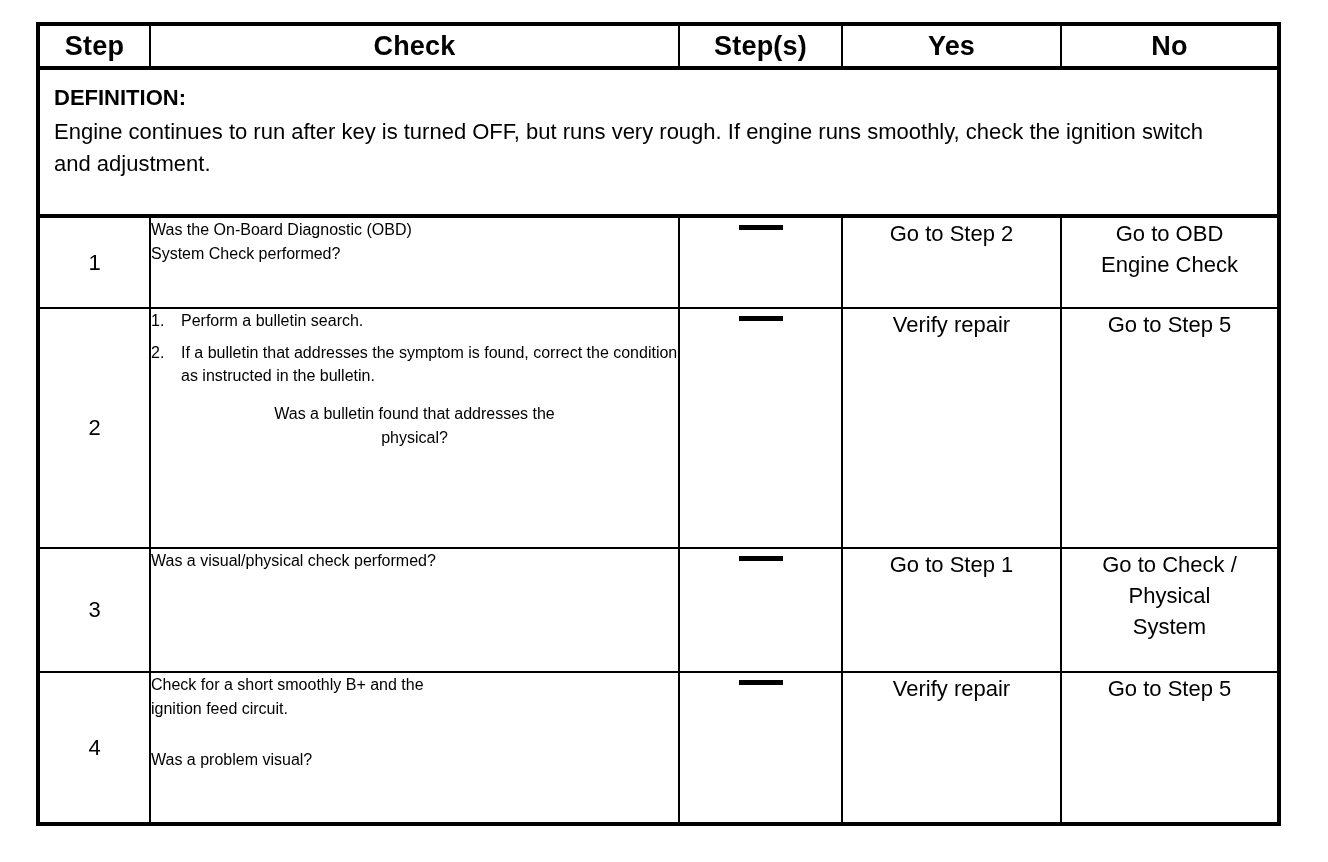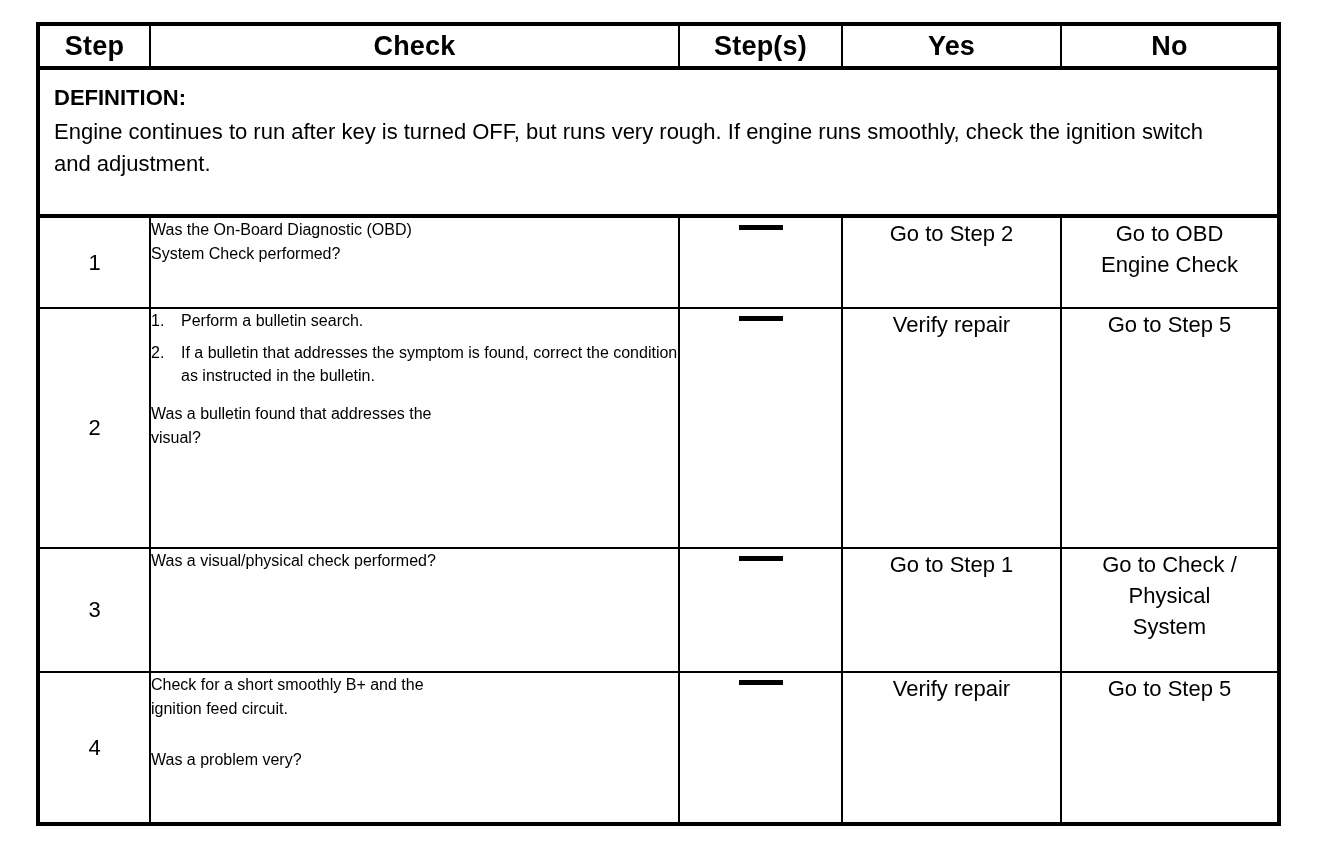--- a/index.html
+++ b/index.html
@@ -148,20 +148,21 @@
     padding-left: 30px;
     margin-bottom: 8px;
   }
   .act-list li .num {
     position: absolute;
     left: 0;
     top: 0;
   }
   .act-tail {
     margin-top: 14px;
+    text-align: center;
   }
   .act-gap {
     margin-top: 28px;
   }
   .act-line { display: block; }
 
   
   .row-1 { height: 92px; }
   .row-2 { height: 240px; }
   .row-3 { height: 124px; }
@@ -224,21 +225,21 @@
               <span class="num">1.</span>
               <span>Perform a bulletin search.</span>
             </li>
             <li>
               <span class="num">2.</span>
               <span>If a bulletin that addresses the symptom is found, correct the condition as instructed in the bulletin.</span>
             </li>
           </ul>
           <div class="act-tail">
             <span class="act-line">Was a bulletin found that addresses the</span>
-            <span class="act-line">visual?</span>
+            <span class="act-line">physical?</span>
           </div>
         </td>
         <td class="cell-value">
           <span class="dash"></span>
         </td>
         <td class="cell-yes va-bottom">Verify repair</td>
         <td class="cell-no va-bottom">Go to Step 5</td>
       </tr>
 
       <tr class="step-row row-3">
@@ -256,21 +257,21 @@
           <span class="act-line">System</span>
         </td>
       </tr>
 
       <tr class="step-row row-4">
         <td class="cell-step">4</td>
         <td class="cell-action va-top">
           <span class="act-line">Check for a short smoothly B+ and the</span>
           <span class="act-line">ignition feed circuit.</span>
           <div class="act-gap">
-            <span class="act-line">Was a problem very?</span>
+            <span class="act-line">Was a problem visual?</span>
           </div>
         </td>
         <td class="cell-value">
           <span class="dash"></span>
         </td>
         <td class="cell-yes va-bottom">Verify repair</td>
         <td class="cell-no va-bottom">Go to Step 5</td>
       </tr>
 
     </tbody>

